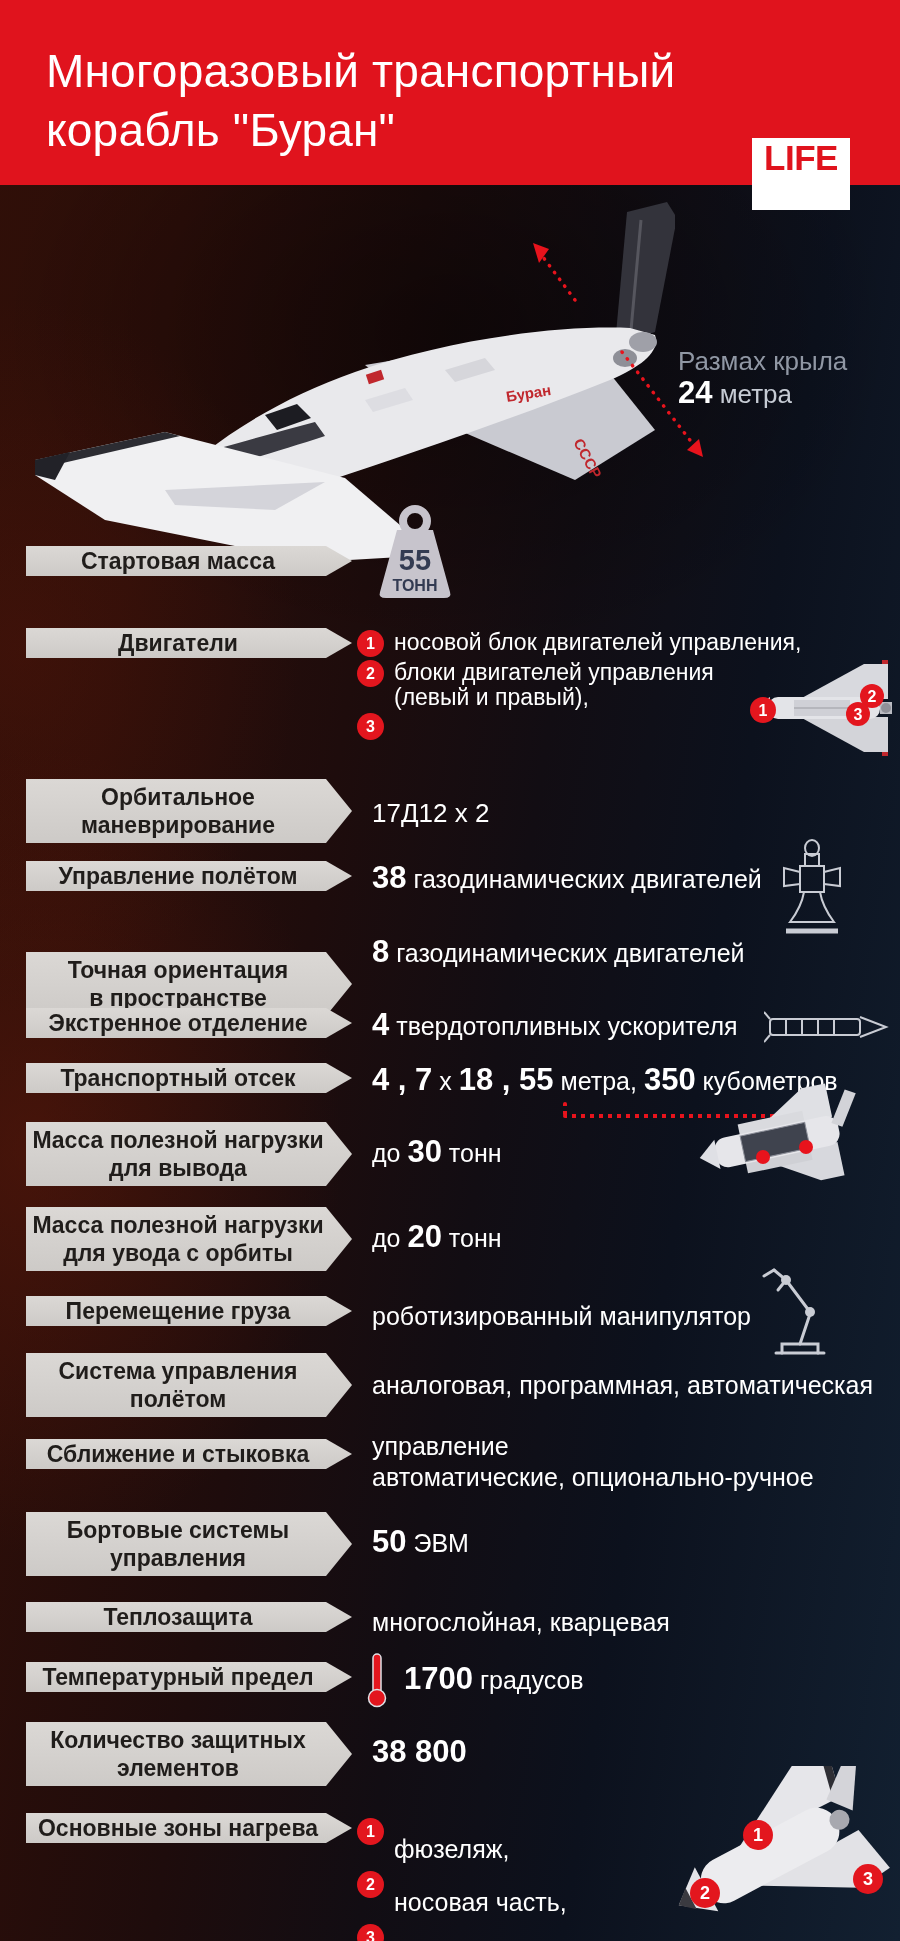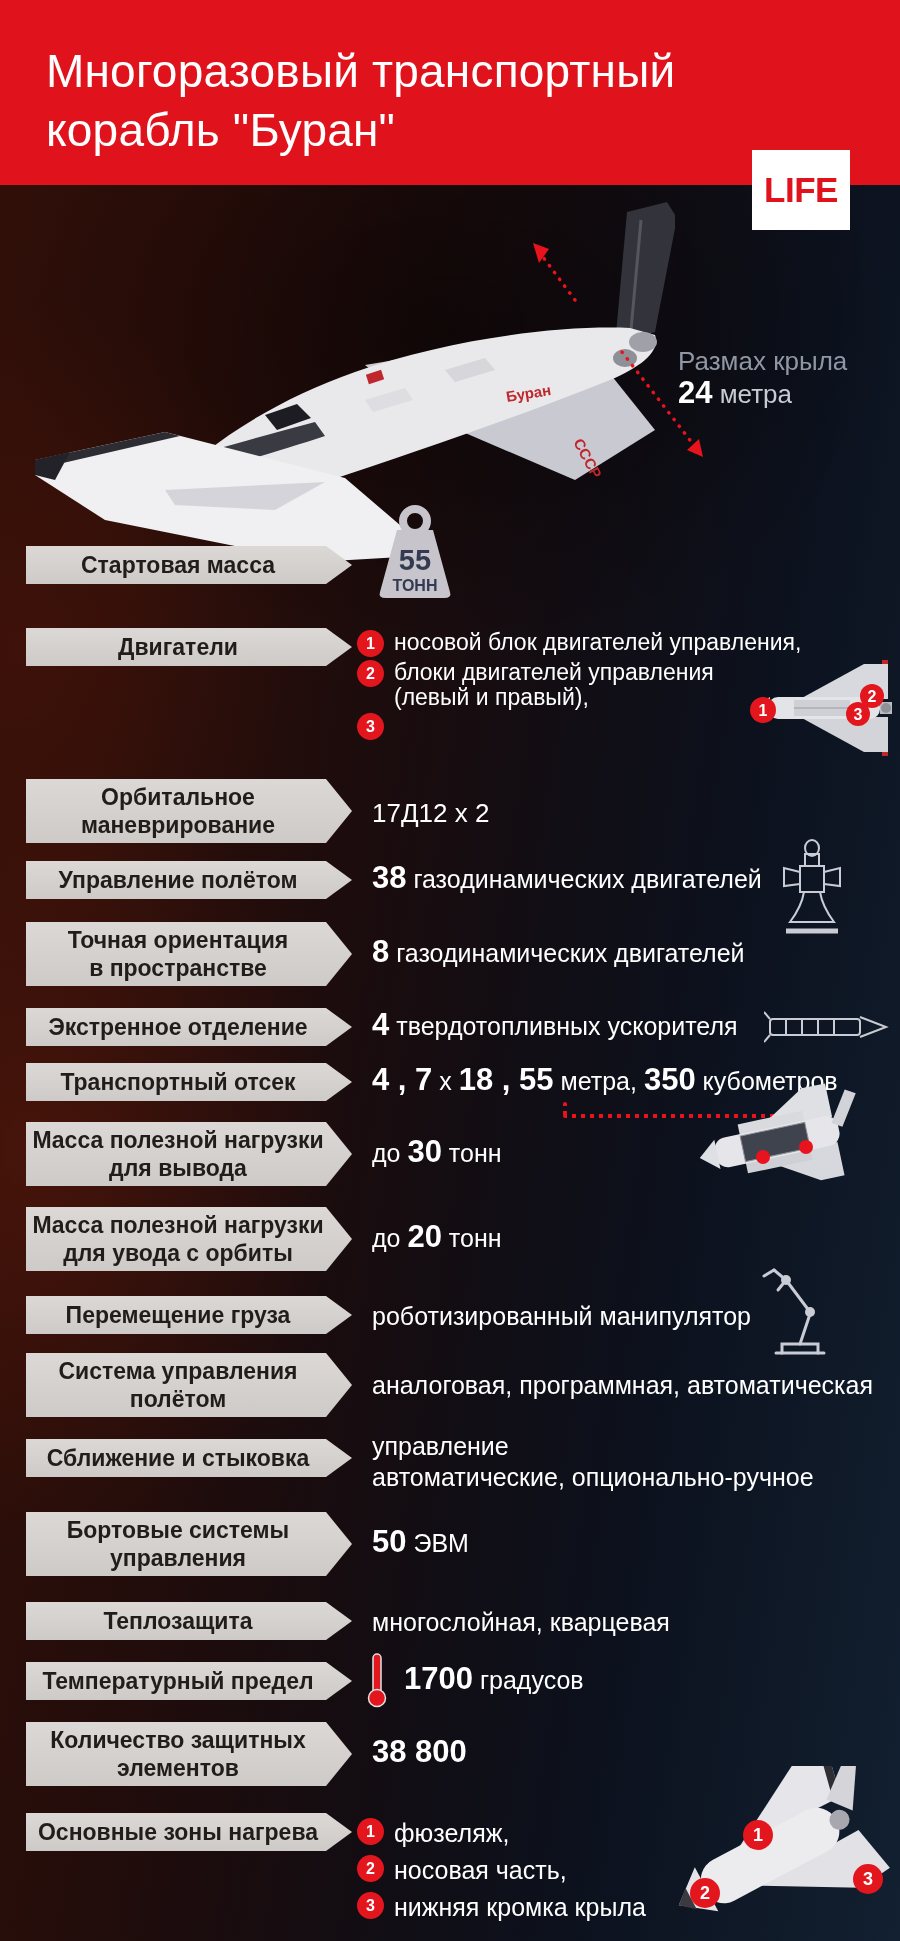--- a/index.html
+++ b/index.html
@@ -12,48 +12,48 @@
     background:
       radial-gradient(ellipse 480px 620px at 30px 1150px, rgba(96,26,11,.50), transparent 65%),
       radial-gradient(ellipse 430px 540px at 20px 650px, rgba(82,22,10,.45), transparent 65%),
       radial-gradient(ellipse 620px 460px at 450px 330px, rgba(0,0,0,.45), transparent 72%);
   }
   .abs{position:absolute;z-index:2;}
   
   .band{position:absolute;left:0;top:0;width:900px;height:185px;background:#e0131d;z-index:1;}
   .title{position:absolute;left:46px;top:42px;z-index:3;color:#fff;font-size:46px;font-weight:400;
          line-height:59px;letter-spacing:.2px;white-space:nowrap;}
-  .logo{position:absolute;left:752px;top:150px;width:98px;height:80px;background:#fff;z-index:3;
-        display:flex;align-items:center;justify-content:center;}
+  .logo{position:absolute;left:752px;top:138px;width:98px;height:72px;background:#fff;z-index:3;
+        display:flex;justify-content:center;}
   .logo span{color:#e0131d;font-size:35px;font-weight:700;letter-spacing:-.5px;}
   
   .wing-note{position:absolute;left:678px;top:347px;z-index:3;white-space:nowrap;}
   .wing-note .l1{color:#9097a4;font-size:26px;line-height:28px;}
   .wing-note .l2{color:#c6cbd4;font-size:26px;}
   .wing-note .l2 .big{color:#fff;}
   
   .lbl{position:absolute;left:26px;width:326px;z-index:2;background:linear-gradient(#dbd8d5,#cdcac7);
        clip-path:polygon(0 0,calc(100% - 26px) 0,100% 50%,calc(100% - 26px) 100%,0 100%);
        display:flex;flex-direction:column;align-items:center;justify-content:center;
        text-align:center;color:#201d1b;font-weight:700;font-size:23px;line-height:28px;
        padding-right:22px;box-sizing:border-box;}
-  .lbl.s{height:38px}
+  .lbl.s{height:30px}
   .lbl.d{height:64px}
   
   .val{position:absolute;left:372px;z-index:2;color:#fff;font-size:25px;line-height:31px;white-space:nowrap;}
   .big{font-weight:700;font-size:31px;}
   .mid{font-size:26px;}
   
   .list{position:absolute;z-index:2;}
   .li{display:flex;gap:10px;margin-bottom:3px;align-items:flex-start;}
   .li.h{margin-bottom:7px;}
   .mark{flex:0 0 27px;width:27px;height:27px;border-radius:50%;background:#e3161e;color:#fff;
         font-weight:700;font-size:16px;display:flex;align-items:center;justify-content:center;margin-top:0;}
   .li-tx{color:#fff;font-size:23px;line-height:25px;white-space:nowrap;}
-  .li.h .li-tx{font-size:25px;line-height:29px;margin-top:1px;}
+  .li.h .li-tx{font-size:25px;line-height:29px;margin-top:17px;}
   
   .doth{position:absolute;z-index:2;height:4px;border-radius:2px;
         background:repeating-linear-gradient(90deg,#e8131c 0 4px,transparent 4px 9px);}
   .dotv{position:absolute;z-index:2;width:4px;border-radius:2px;
         background:repeating-linear-gradient(180deg,#e8131c 0 4px,transparent 4px 9px);}
 </style>
 </head>
 <body>
 
 <div class="page">
@@ -185,21 +185,21 @@
       <ellipse cx="36" cy="10" rx="7" ry="8"></ellipse>
       <rect x="29" y="16" width="14" height="12"></rect>
       <rect x="24" y="28" width="24" height="26"></rect>
       <path d="M24,34 L8,30 L8,48 L24,46"></path>
       <path d="M48,34 L64,30 L64,48 L48,46"></path>
       <path d="M28,54 C26,66 20,76 14,84 L58,84 C52,76 46,66 44,54 Z"></path>
       <line x1="10" y1="93" x2="62" y2="93" stroke-width="5"></line>
     </g>
   </svg>
 
-  <div class="lbl d" style="top:922px">
+  <div class="lbl d" style="top:952px">
     <div>Точная ориентация</div>
       <div>в пространстве</div>
   </div>
   <div class="val" style="top:936px">
     <span class="big">8</span><span> газодинамических двигателей</span>
   </div>
 
   <div class="lbl s" style="top:1008px">
     <div>Экстренное отделение</div>
       <div></div>

